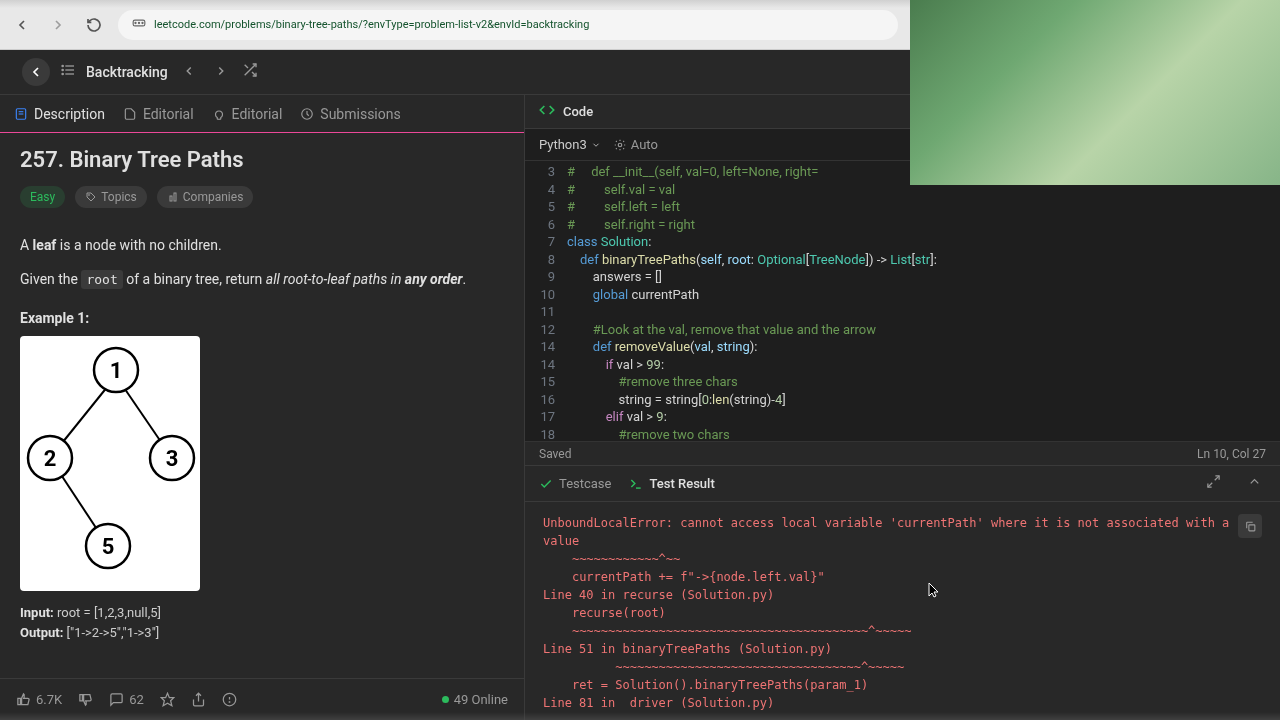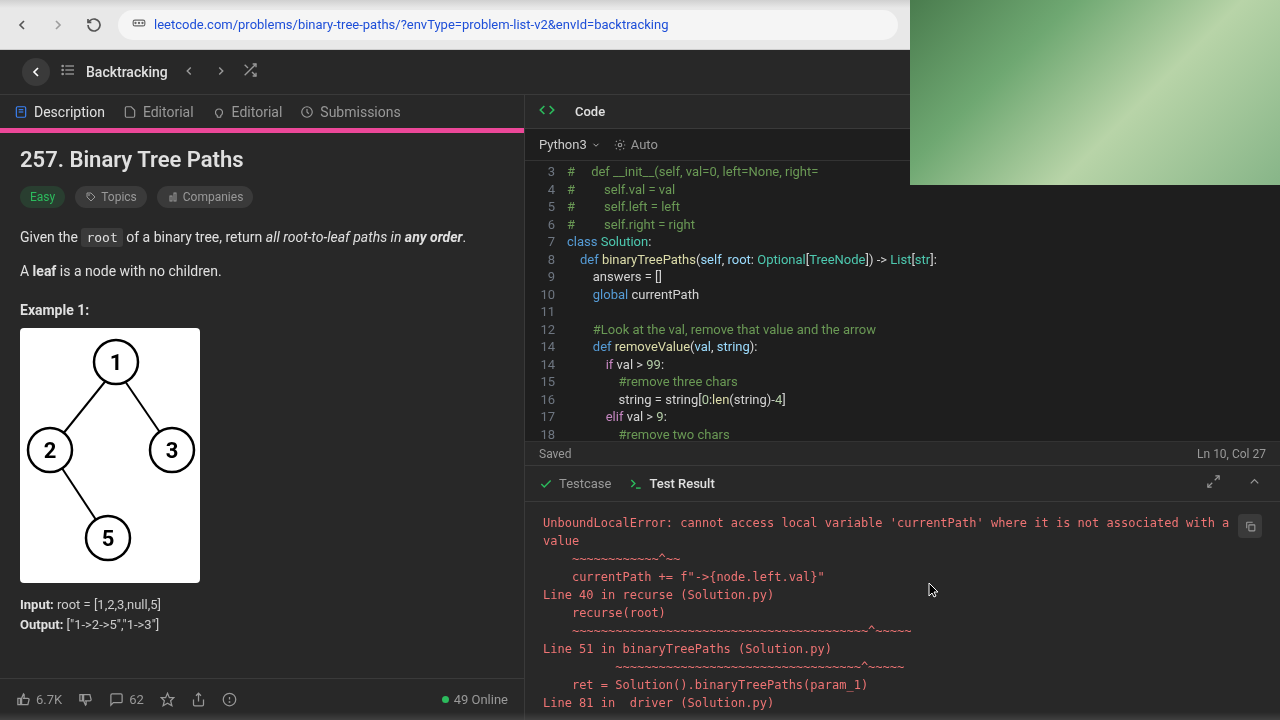--- a/index.html
+++ b/index.html
@@ -1,21 +1,21 @@
 <!DOCTYPE html>
 <html><head>
 <meta charset="utf-8">
 <style>
 * { margin: 0; padding: 0; box-sizing: border-box; font-family: -apple-system, BlinkMacSystemFont, "Segoe UI", Roboto, sans-serif; }
 body { width: 1280px; height: 720px; overflow: hidden; background: #1a1a1a; position: relative; }
 
 
 .browser-bar { height: 50px; background: #e8e8e8; display: flex; align-items: center; padding: 0 10px; gap: 12px; border-bottom: 1px solid #ccc; }
 .nav-btn { width: 24px; height: 24px; display: flex; align-items: center; justify-content: center; color: #555; cursor: pointer; }
-.url-bar { flex: 1; height: 30px; background: #f5f5f5; border-radius: 15px; display: flex; align-items: center; padding: 0 14px; color: #1d4ed8; font-size: 13px; max-width: 780px; }
+.url-bar { flex: 1; height: 30px; background: #f5f5f5; border-radius: 15px; display: flex; align-items: center; padding: 0 14px; color: #14532d; font-size: 11px; max-width: 780px; }
 .url-icon { margin-right: 8px; color: #666; }
 
 
 .browser-tabs { position: absolute; top: 0; left: 0; right: 0; height: 8px; background: linear-gradient(to bottom, #d0d0d0, #e8e8e8); }
 
 
 .webcam { position: absolute; top: 0; right: 0; width: 370px; height: 185px; background: linear-gradient(135deg, #4a7c4e 0%, #6fa872 30%, #b8d4a8 60%, #87b588 100%); z-index: 100; }
 
 
 .toolbar { height: 45px; background: #282828; display: flex; align-items: center; padding: 0 22px; gap: 10px; border-bottom: 1px solid #3a3a3a; }
@@ -30,29 +30,29 @@
 .run-btn { color: #e0e0e0; background: #3a3a3a; }
 .submit-btn { color: #2cbb5d; background: #3a3a3a; }
 .icon-btn { width: 32px; height: 32px; background: #3a3a3a; border-radius: 6px; display: flex; align-items: center; justify-content: center; color: #999; }
 
 
 .main { display: flex; height: calc(720px - 50px - 45px); }
 .left-panel { width: 525px; background: #282828; border-right: 1px solid #3a3a3a; display: flex; flex-direction: column; }
 .right-panel { flex: 1; background: #1e1e1e; display: flex; flex-direction: column; overflow: hidden; }
 
 
-.problem-tabs { display: flex; padding: 0 14px; height: 38px; align-items: center; gap: 18px; border-bottom: 5px solid #ec4899; }
+.problem-tabs { display: flex; padding: 0 14px; height: 38px; align-items: center; gap: 18px; border-bottom: 1px solid #ec4899; }
 .ptab { display: flex; align-items: center; gap: 6px; color: #999; font-size: 14px; padding: 8px 0; }
 .ptab.active { color: #e0e0e0; }
 .ptab-icon { width: 14px; height: 14px; }
 
 
 .problem-content { flex: 1; padding: 14px 20px; overflow-y: auto; color: #e0e0e0; }
 .problem-title { font-size: 22px; font-weight: 600; margin-bottom: 14px; }
-.badges { display: flex; gap: 10px; margin-bottom: 18px; }
+.badges { display: flex; gap: 10px; margin-bottom: 26px; }
 .badge { padding: 4px 10px; border-radius: 12px; font-size: 12px; display: flex; align-items: center; gap: 4px; }
 .badge.easy { background: rgba(44, 187, 93, 0.15); color: #2cbb5d; }
 .badge.gray { background: #3a3a3a; color: #999; }
 .prose { font-size: 14px; line-height: 1.7; margin-bottom: 10px; }
 .prose code { background: #3a3a3a; padding: 2px 5px; border-radius: 3px; font-family: monospace; font-size: 13px; }
 .prose b, .prose strong { font-weight: 700; }
 .prose em { font-style: italic; }
 .example-label { font-weight: 700; font-size: 14px; margin: 18px 0 10px; }
 
 
@@ -63,21 +63,21 @@
 .io-block { background: transparent; font-family: monospace; font-size: 13px; color: #ccc; line-height: 1.6; }
 .io-block strong { color: #e0e0e0; }
 
 
 .problem-footer { height: 42px; border-top: 1px solid #3a3a3a; display: flex; align-items: center; padding: 8px 16px; gap: 16px; color: #999; font-size: 13px; }
 .footer-item { display: flex; align-items: center; gap: 5px; }
 .footer-spacer { flex: 1; }
 .online-dot { width: 7px; height: 7px; background: #2cbb5d; border-radius: 50%; }
 
 
-.code-header { height: 34px; background: #282828; display: flex; align-items: center; padding: 0 14px; gap: 20px; border-bottom: 1px solid #3a3a3a; }
+.code-header { height: 34px; background: #282828; display: flex; align-items: center; padding: 0 14px; gap: 8px; border-bottom: 1px solid #3a3a3a; }
 .code-icon { color: #2cbb5d; }
 .code-label { color: #e0e0e0; font-size: 13px; font-weight: 500; }
 
 
 .lang-bar { height: 32px; background: #1e1e1e; display: flex; align-items: center; padding: 0 14px; gap: 12px; border-bottom: 1px solid #333; }
 .lang-sel { color: #ccc; font-size: 13px; display: flex; align-items: center; gap: 4px; }
 .auto-label { color: #999; font-size: 13px; display: flex; align-items: center; gap: 4px; }
 
 
 .editor { flex: 0 0 280px; background: #1e1e1e; overflow: hidden; font-family: "SF Mono", Monaco, Consolas, monospace; font-size: 13px; position: relative; }
@@ -276,24 +276,24 @@
         <div class="badge gray">
           <svg width="12" height="12" viewBox="0 0 24 24" fill="none" stroke="currentColor" stroke-width="2">
               <rect x="6" y="10" width="4" height="10"></rect>
               <rect x="14" y="4" width="4" height="16"></rect>
             </svg>
           <span>Companies</span>
         </div>
       </div>
 
       <p class="prose">
-        <span>Given the </span><code>root</code><span> of a binary tree, return </span><em><span>all root-to-leaf paths in </span><strong>any order</strong></em>.
+        <span>A </span><strong>leaf</strong><span> is a node with no children.</span>
       </p>
       <p class="prose">
-        <span>A </span><strong>leaf</strong><span> is a node with no children.</span>
+        <span>Given the </span><code>root</code><span> of a binary tree, return </span><em><span>all root-to-leaf paths in </span><strong>any order</strong></em>.
       </p>
 
       <div class="example-label">Example 1:</div>
 
       <div class="tree">
         <svg viewBox="0 0 180 255">
           <line x1="96" y1="40" x2="30" y2="122" stroke="#000" stroke-width="2"></line>
           <line x1="96" y1="40" x2="152" y2="122" stroke="#000" stroke-width="2"></line>
           <line x1="30" y1="122" x2="88" y2="210" stroke="#000" stroke-width="2"></line>
           <circle cx="96" cy="34" r="22" fill="#fff" stroke="#000" stroke-width="2.5"></circle>

